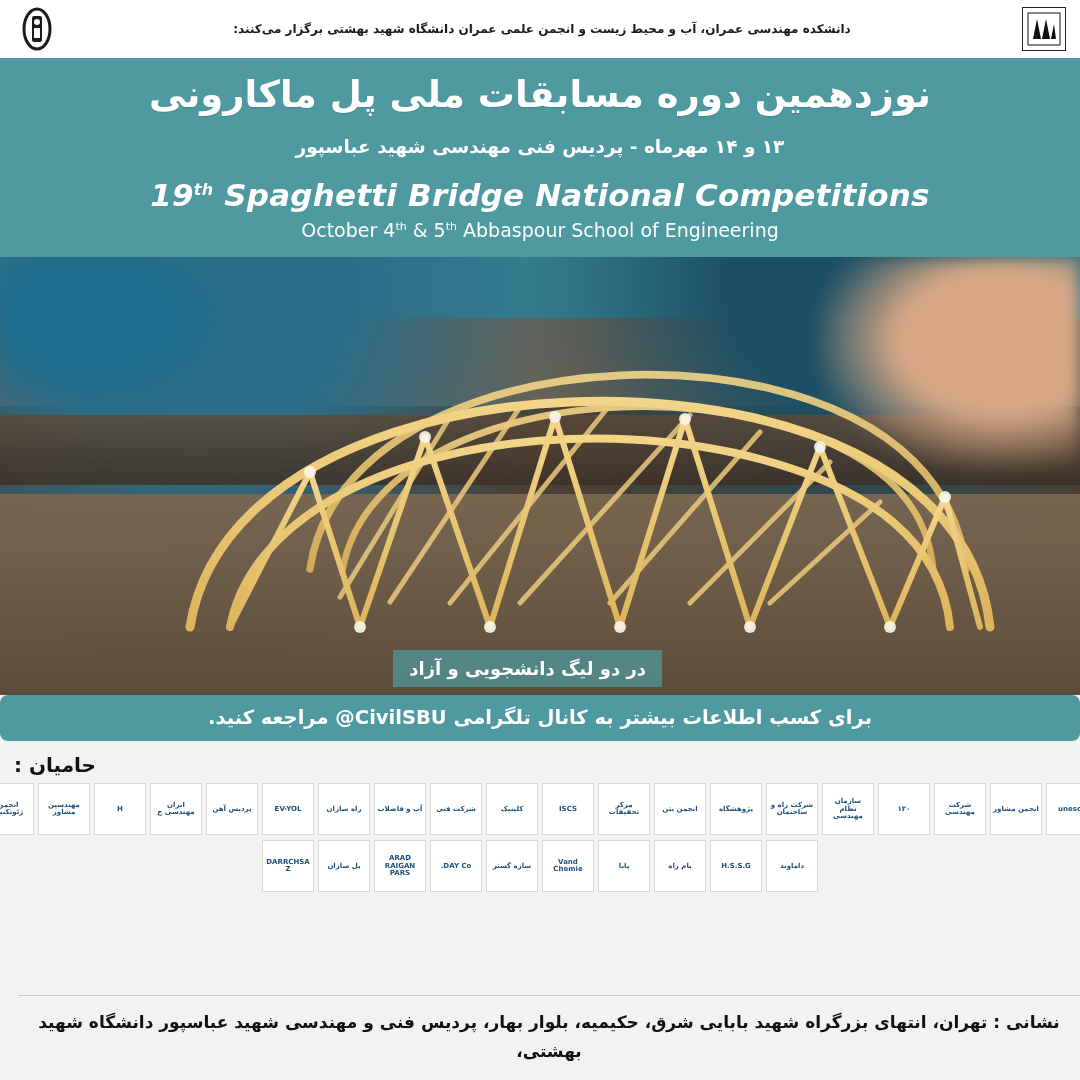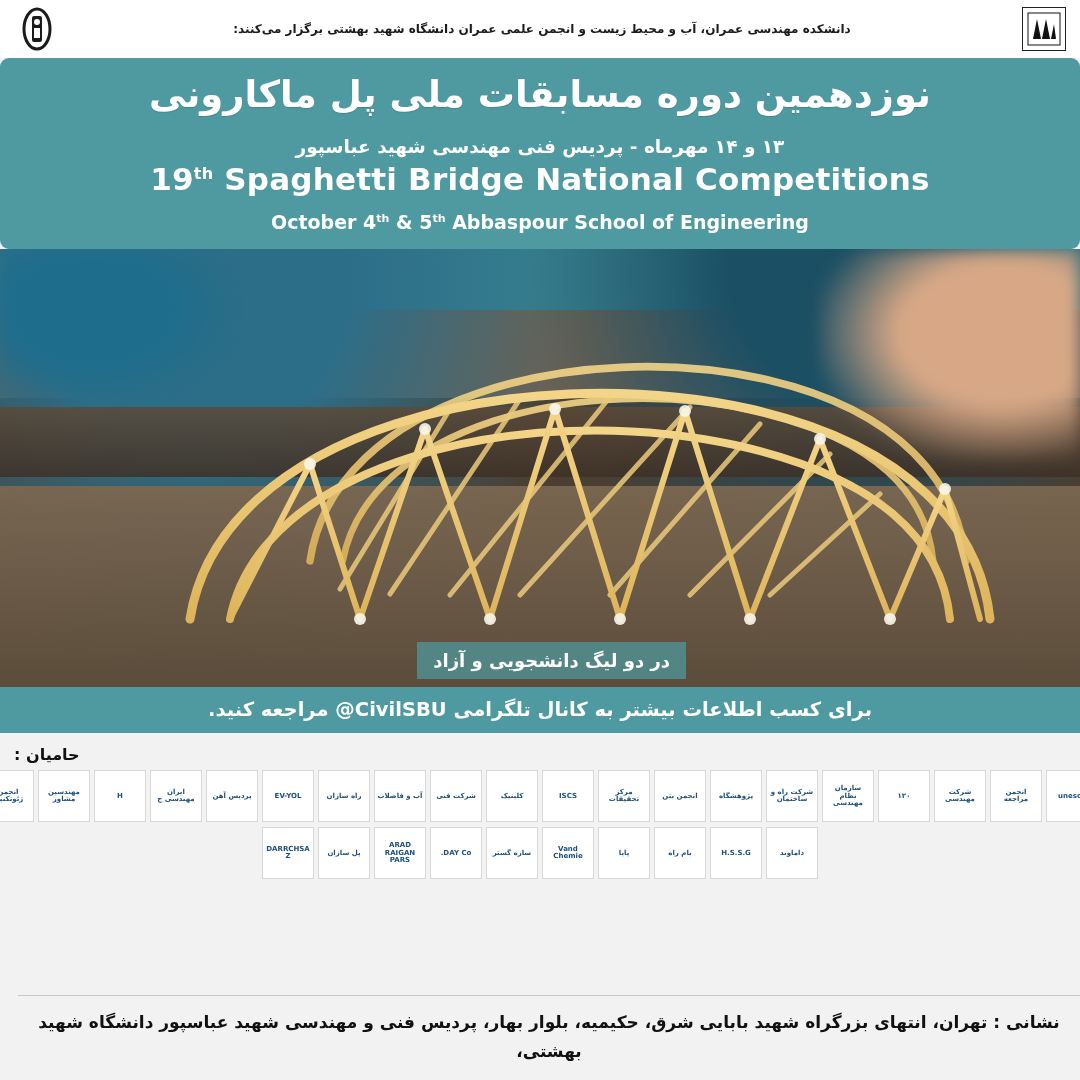--- a/index.html
+++ b/index.html
@@ -50,48 +50,48 @@
     margin-right: 6px;
     display: flex; align-items: center; justify-content: center;
   }
 
   
   .title-band {
     background: #4e9aa0;
     color: #ffffff;
     padding: 14px 20px 16px 20px;
     text-align: center;
-    border-radius: 9px;
   }
   .fa-title {
     font-size: 37px;
     font-weight: 800;
     line-height: 1.25;
     direction: rtl;
     text-shadow: 0 1px 1px rgba(0,0,0,.12);
   }
   .fa-sub {
     font-size: 18.5px;
     font-weight: 700;
     margin-top: 18px;
     direction: rtl;
   }
   .en-title {
     font-size: 31px;
     font-weight: 600;
     direction: ltr;
-    margin-top: 4px;
+    margin-top: 20px;
     letter-spacing: .2px;
+    font-style: italic;
   }
   .en-title sup { font-size: 16px; vertical-align: super; }
   .en-sub {
     font-size: 19px;
-    font-weight: 700;
+    font-weight: 400;
     direction: ltr;
-    margin-top: 14px;
+    margin-top: 6px;
   }
   .en-sub sup { font-size: 11px; vertical-align: super; }
 
   
   .coop {
     background: #ffffff;
     text-align: center;
     padding: 11px 0 10px 0;
     color: #153d57;
     font-size: 17px;
@@ -131,52 +131,53 @@
   }
   .blur-person-right {
     position: absolute; right: 0; top: 0; width: 260px; height: 210px;
     background: radial-gradient(ellipse at 70% 40%, #d8a886 0 40%, rgba(216,168,134,0) 76%);
     filter: blur(8px);
   }
   .bridge { position: absolute; left: 0; top: 0; }
 
   .photo-caption {
     position: absolute;
-    right: 394px;
+    right: 418px;
     bottom: 8px;
     background: rgba(78,154,160,.72);
     color: #fff;
     font-size: 18px;
     font-weight: 700;
     padding: 8px 16px;
     direction: rtl;
   }
 
   
   .telegram {
     background: #4e9aa0;
     color: #ffffff;
     text-align: center;
     font-size: 19.5px;
     font-weight: 700;
     padding: 11px 0 12px 0;
     direction: rtl;
+    border-radius: 8px;
   }
   .telegram .handle { direction: ltr; display: inline-block; }
 
   
   .sponsors {
     background: #f2f2f2;
     padding: 8px 14px 6px 14px;
     flex: 1 1 auto;
   }
   .sponsors-title {
     text-align: left;
     direction: rtl;
-    font-size: 16px;
+    font-size: 20px;
     font-weight: 800;
     color: #111;
     padding: 4px 6px 6px 0;
   }
   .logo-row {
     display: flex;
     justify-content: center;
     flex-wrap: nowrap;
     gap: 4px;
   }
@@ -339,21 +340,21 @@
     <span>برای کسب اطلاعات بیشتر به کانال تلگرامی </span><span class="handle">@CivilSBU</span><span> مراجعه کنید.</span>
   </div>
 
   <div class="sponsors">
     <div class="sponsors-title">حامیان :</div>
     <div class="logo-row">
         <div class="logo-box">
           <div class="mark">unesco</div>
         </div>
         <div class="logo-box">
-          <div class="mark">انجمن مراجعه</div>
+          <div class="mark">انجمن مشاور</div>
         </div>
         <div class="logo-box">
           <div class="mark">شرکت مهندسی</div>
         </div>
         <div class="logo-box">
           <div class="mark">۱۲۰</div>
         </div>
         <div class="logo-box">
           <div class="mark">سازمان نظام مهندسی</div>
         </div>

